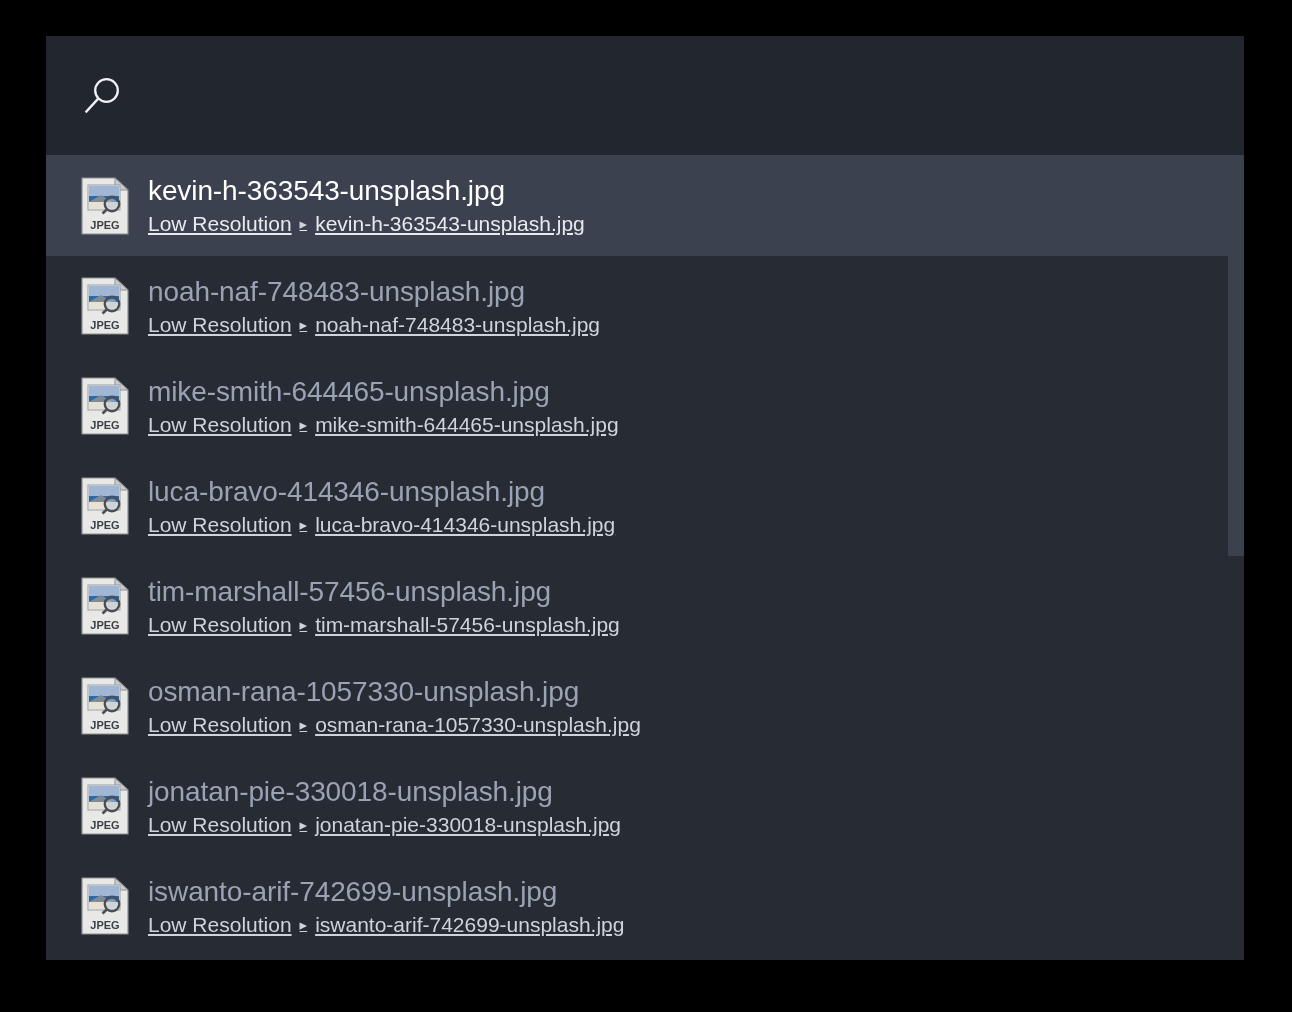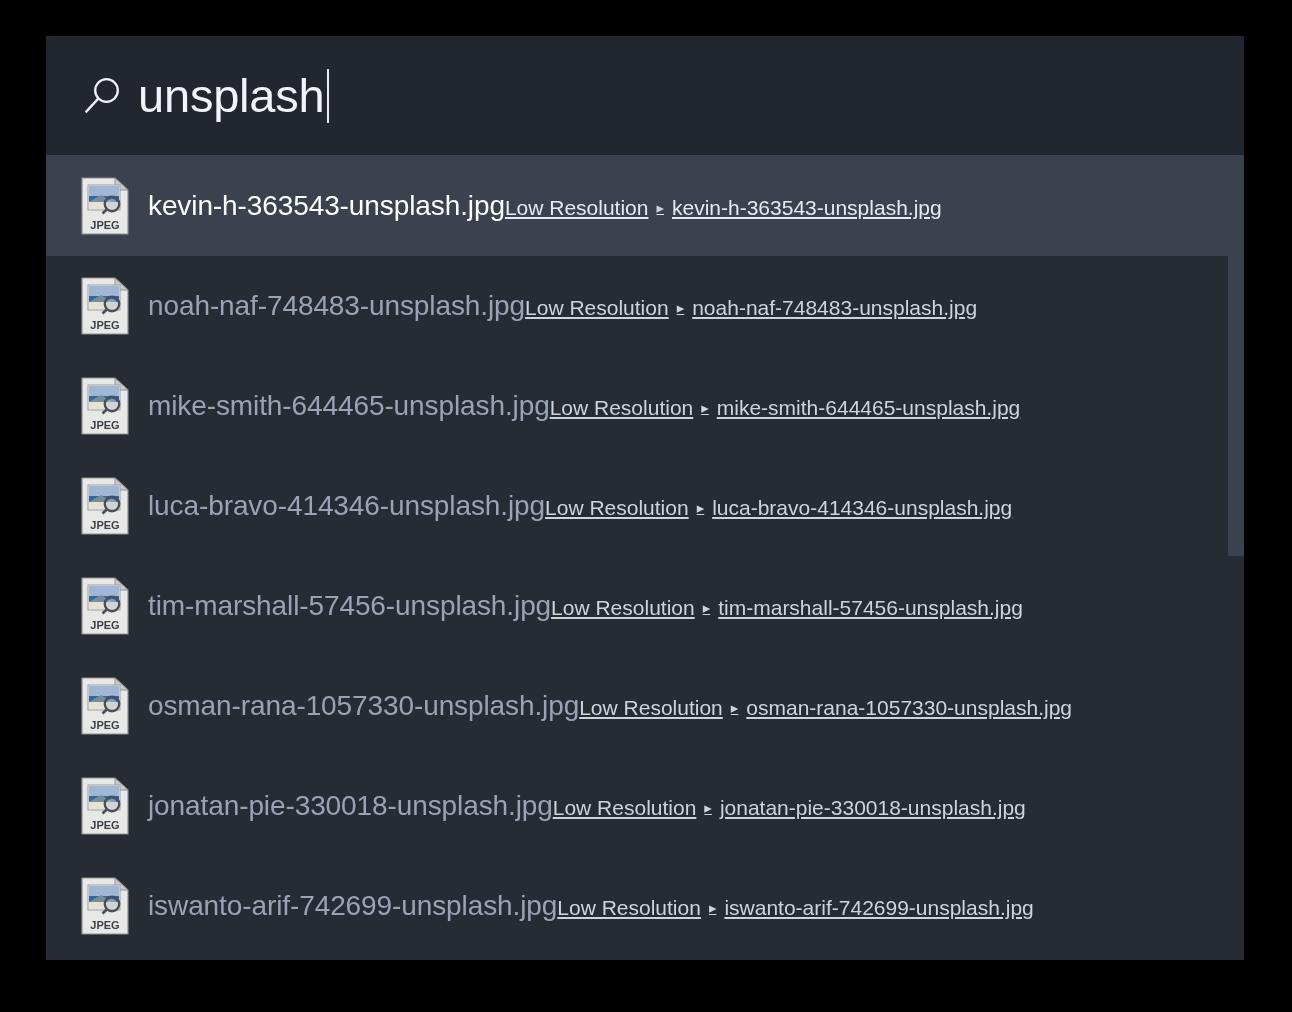--- a/index.html
+++ b/index.html
@@ -97,21 +97,21 @@
     width: 48px;
     height: 58px;
     flex: 0 0 auto;
     margin-right: 19px;
     display: block;
   }
 
   
   .row-text {
     display: flex;
-    flex-direction: row;
+    flex-direction: column;
     justify-content: flex-end;
     min-width: 0;
   }
   .row-title {
     font-size: 28px;
     font-weight: 400;
     letter-spacing: -0.1px;
     line-height: 1.18;
     color: #9aa3b4;
     white-space: nowrap;
@@ -166,24 +166,20 @@
 
 <div id="root">
 
   <div id="panel">
 
     <div id="searchbar">
       <svg id="search-icon" viewBox="0 0 42 42">
         <circle cx="24.5" cy="15.5" r="11.3" fill="none" stroke="#f0f2f6" stroke-width="2.3"></circle>
         <line x1="16.2" y1="23.6" x2="3.6" y2="37.4" stroke="#f0f2f6" stroke-width="2.3" stroke-linecap="butt"></line>
       </svg>
-      <div id="search-field" title="Spotlight Search">
-        <span id="search-text">unsplash</span>
-        <span id="search-caret"></span>
-      </div>
     </div>
 
     <div id="results">
 
       <div class="result-row selected">
         <svg class="file-icon" viewBox="0 0 48 58">
           <path d="M1 1 H34 L47 13 V57 H1 Z" fill="#e8e8e6" stroke="#8d8f92" stroke-width="1.2"></path>
           <path d="M34 1 L47 13 H34 Z" fill="#c9cbcd" stroke="#8d8f92" stroke-width="1"></path>
           <rect x="7" y="8" width="32" height="25" fill="#f2efe6" stroke="#9a9c9f" stroke-width="1"></rect>
           <rect x="8" y="9" width="30" height="10" fill="#9fb7d4"></rect>

